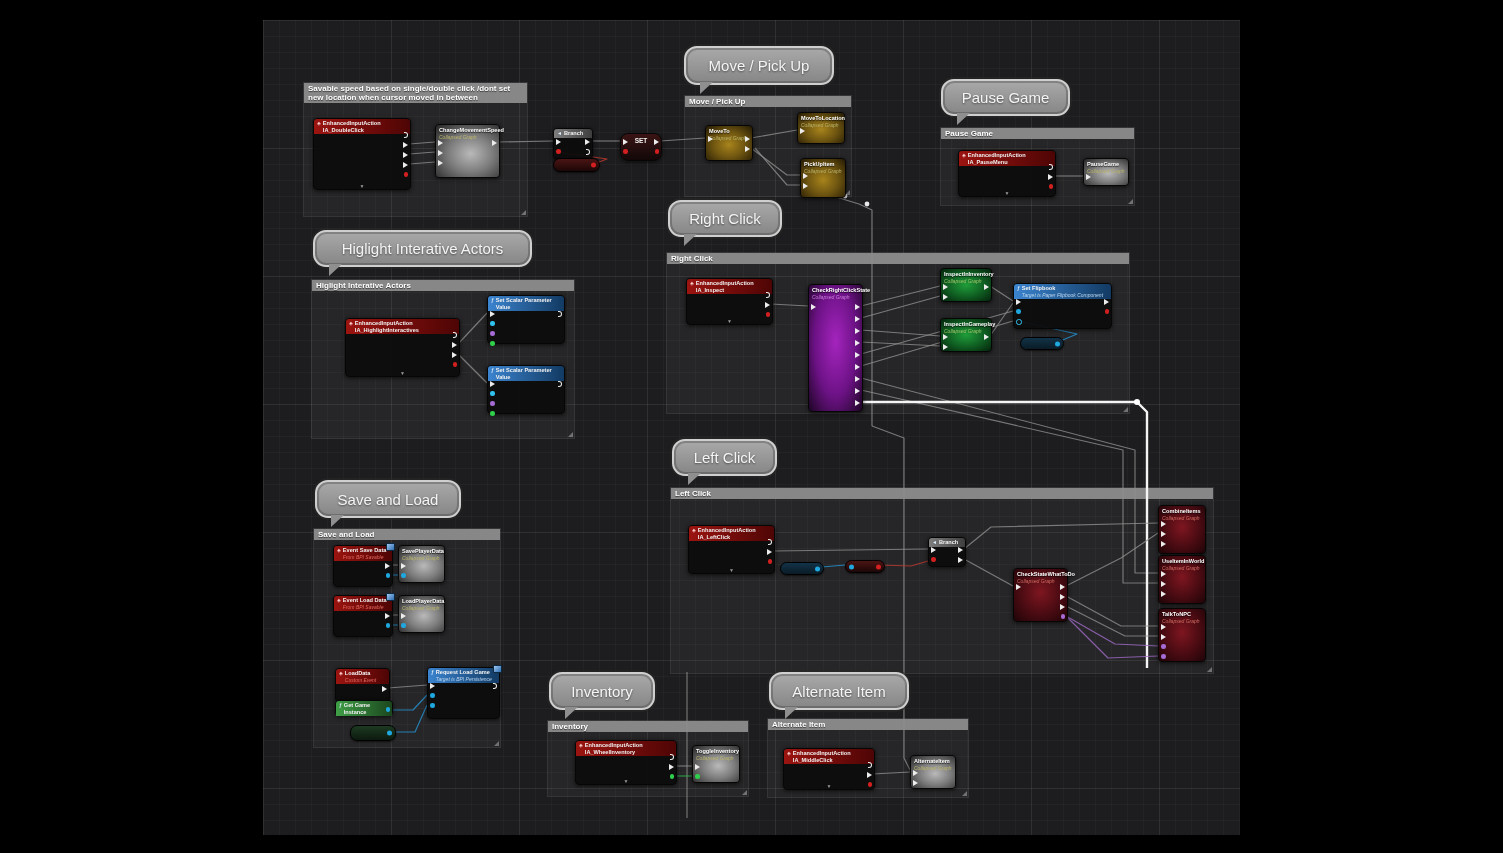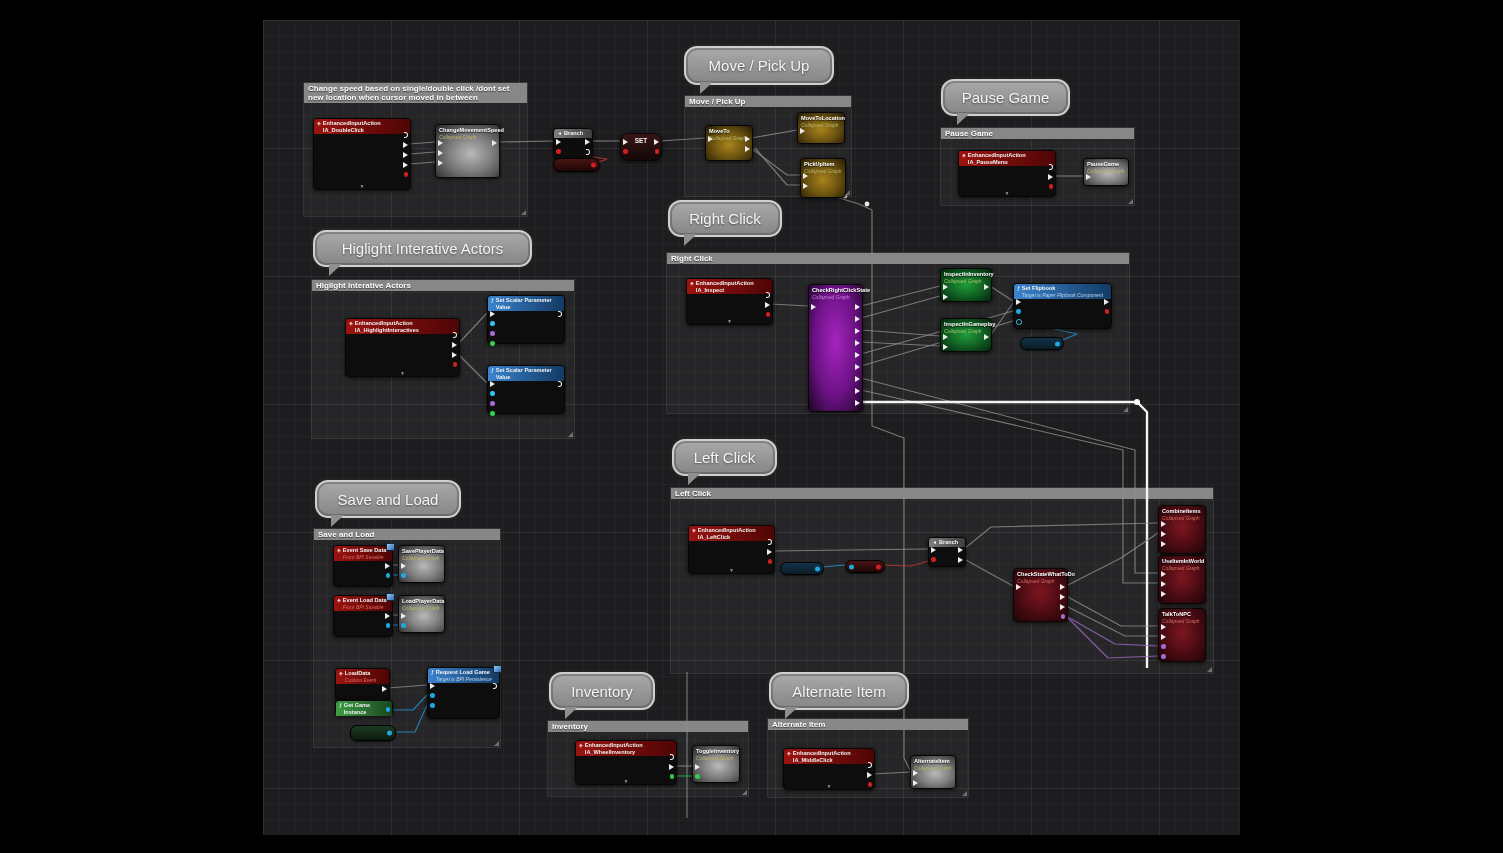--- a/index.html
+++ b/index.html
@@ -113,21 +113,21 @@
       <polyline points="616,545 648,546 665,541" fill="none" stroke="#c23a30" stroke-width="1.15" stroke-opacity="0.8" stroke-linejoin="round"></polyline>
       <polyline points="331,144 344,139 302,133 292,131" fill="none" stroke="#c23a30" stroke-width="1.15" stroke-opacity="0.8" stroke-linejoin="round"></polyline>
       <polyline points="412,756 429,756" fill="none" stroke="#2fb84d" stroke-width="1.15" stroke-opacity="0.8" stroke-linejoin="round"></polyline>
       <polyline points="803,596 852,624 895,626" fill="none" stroke="#a06cc8" stroke-width="1.15" stroke-opacity="0.8" stroke-linejoin="round"></polyline>
       <polyline points="803,596 845,638 895,636" fill="none" stroke="#a06cc8" stroke-width="1.15" stroke-opacity="0.8" stroke-linejoin="round"></polyline>
       <circle cx="604" cy="184" r="2.4" fill="#e8e8e8"></circle>
       <circle cx="582" cy="176" r="2.4" fill="#e8e8e8"></circle>
       <circle cx="874" cy="382" r="3" fill="#ffffff"></circle>
     </svg>
 <div class="comment" style="left: 40px; top: 62px; width: 223px; height: 133px;">
-      <div class="bar">Change speed based on single/double click /dont set new location when cursor moved in between</div>
+      <div class="bar">Savable speed based on single/double click /dont set new location when cursor moved in between</div>
       <div class="rsz"></div>
     </div>
     <div class="comment" style="left: 421px; top: 75px; width: 166px; height: 100px;">
       <div class="bar">Move / Pick Up</div>
       <div class="rsz"></div>
     </div>
     <div class="comment" style="left: 677px; top: 107px; width: 193px; height: 77px;">
       <div class="bar">Pause Game</div>
       <div class="rsz"></div>
     </div>

